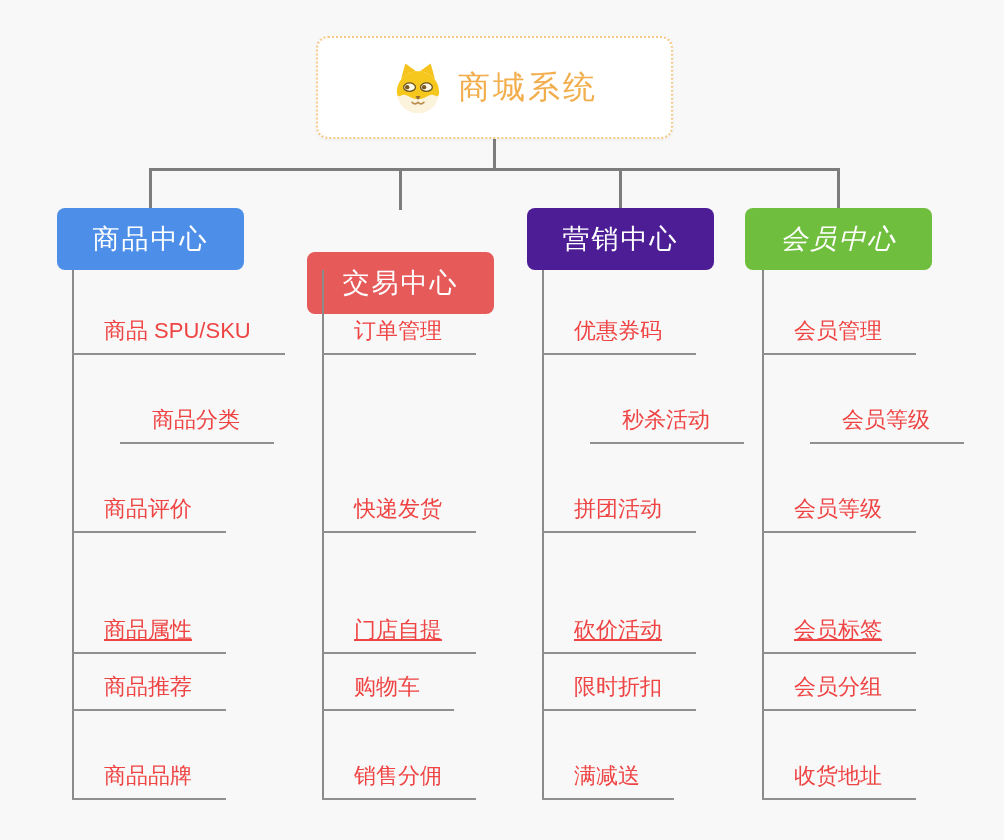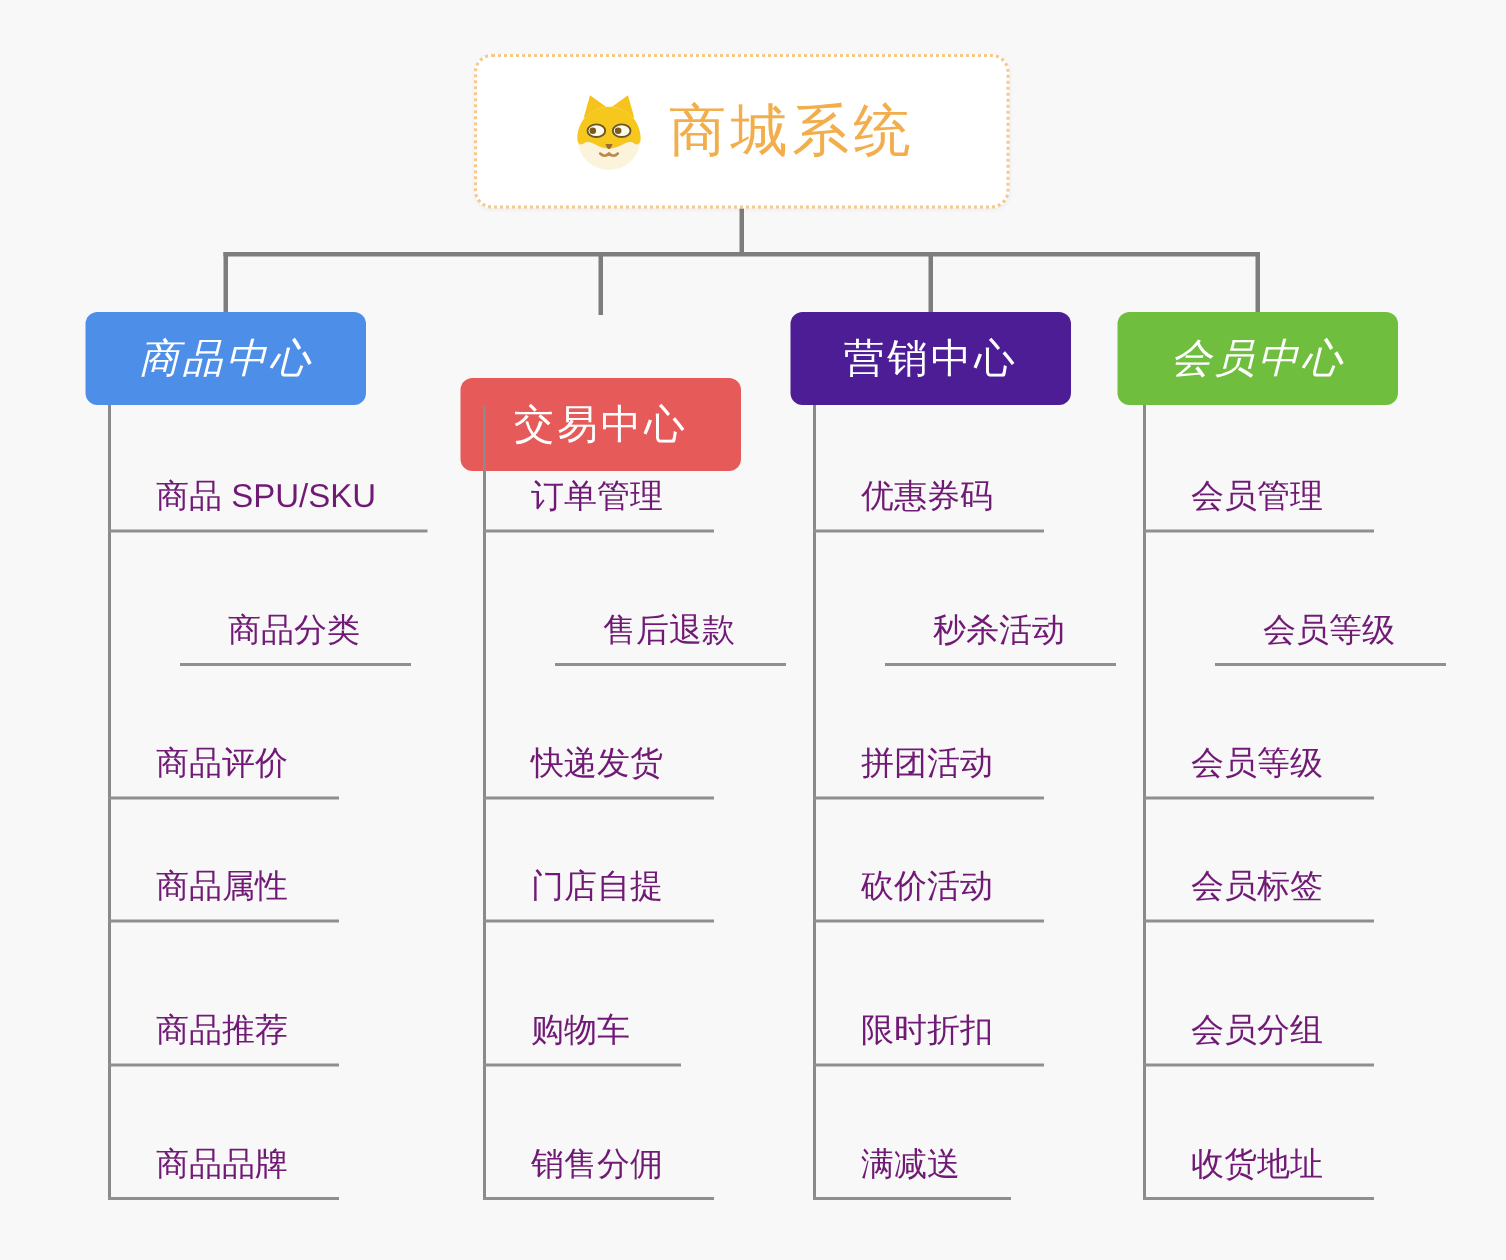--- a/index.html
+++ b/index.html
@@ -34,21 +34,21 @@
     border-radius: 12px;
     display: flex;
     align-items: center;
     justify-content: center;
     gap: 13px;
     box-shadow: 0 1px 3px rgba(0,0,0,0.05);
     cursor: pointer;
   }
   .root-icon { display: flex; align-items: center; }
   .root-title {
-    font-size: 38px;
+    font-size: 32px;
     letter-spacing: 3px;
     color: #f2ae4d;
     white-space: nowrap;
     font-family: Liberation Serif, serif;
   }
 
   
   .cat {
     position: absolute;
     top: 208px;
@@ -56,21 +56,21 @@
     border-radius: 8px;
     color: #ffffff;
     font-size: 27px;
     letter-spacing: 2px;
     display: flex;
     align-items: center;
     justify-content: center;
     white-space: nowrap;
     cursor: pointer;
   }
-  .cat.c1 { left: 57px; font-style: italic;  }
+  .cat.c1 { left: 57px;  }
   .cat.c2 { left: 307px; margin-top: 44px; }
   .cat.c3 { left: 527px; }
   .cat.c4 { left: 745px; }
 
   
   .ctrunk {
     position: absolute;
     top: 270px;
     width: 2px; height: 530px;
     background: #8a8a8a;
@@ -80,33 +80,33 @@
   .ctrunk.c3 { left: 542px; }
   .ctrunk.c4 { left: 762px; }
 
   
   .leaf {
     position: absolute;
     display: inline-block;
     padding: 0 34px 8px 32px;
     font-size: 22px;
     line-height: 28px;
-    color: #701a75;
+    color: #ef4444;
     border-bottom: 2px solid #8f8f8f;
     white-space: nowrap;
     cursor: pointer;
   }
   .leaf.c1 { left: 72px;  }
   .leaf.c2 { left: 322px; }
   .leaf.c3 { left: 542px; }
   .leaf.c4 { left: 762px; }
   .leaf.r1 { top: 317px; }
   .leaf.r2 { top: 406px; margin-left: 48px; }
   .leaf.r3 { top: 495px; }
-  .leaf.r4 { top: 577px; }
+  .leaf.r4 { top: 616px; text-decoration: underline; }
   .leaf.r5 { top: 673px; }
   .leaf.r6 { top: 762px; }
 </style>
 </head>
 <body>
 
 <div class="canvas">
 
   <div class="line trunk-root"></div>
   <div class="line rail"></div>
@@ -145,21 +145,20 @@
   <div class="ctrunk c4"></div>
 
   <div class="leaf c1 r1">商品 SPU/SKU</div>
   <div class="leaf c1 r2">商品分类</div>
   <div class="leaf c1 r3">商品评价</div>
   <div class="leaf c1 r4">商品属性</div>
   <div class="leaf c1 r5">商品推荐</div>
   <div class="leaf c1 r6">商品品牌</div>
 
   <div class="leaf c2 r1">订单管理</div>
-  <div class="leaf c2 r2">售后退款</div>
   <div class="leaf c2 r3">快递发货</div>
   <div class="leaf c2 r4">门店自提</div>
   <div class="leaf c2 r5">购物车</div>
   <div class="leaf c2 r6">销售分佣</div>
 
   <div class="leaf c3 r1">优惠券码</div>
   <div class="leaf c3 r2">秒杀活动</div>
   <div class="leaf c3 r3">拼团活动</div>
   <div class="leaf c3 r4">砍价活动</div>
   <div class="leaf c3 r5">限时折扣</div>

